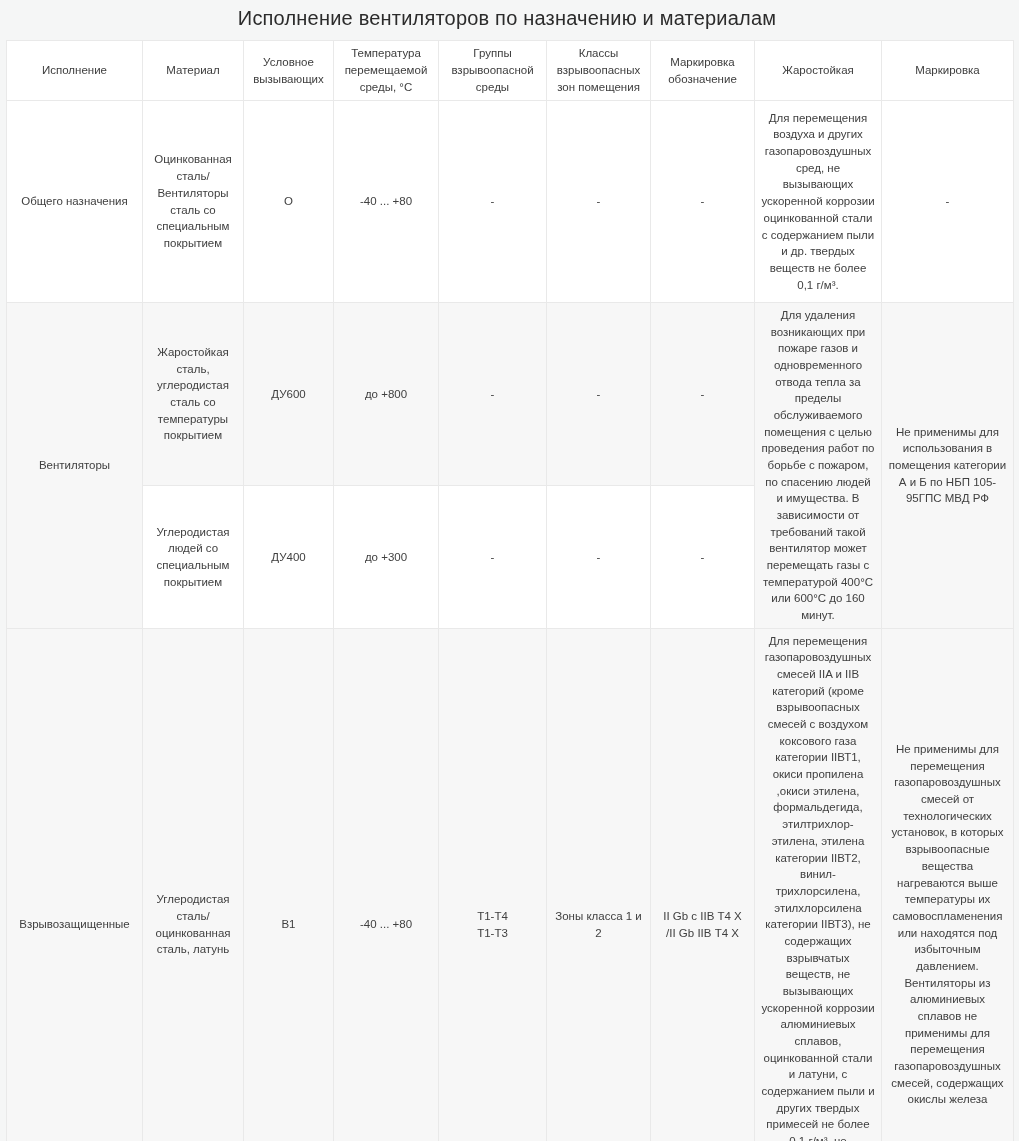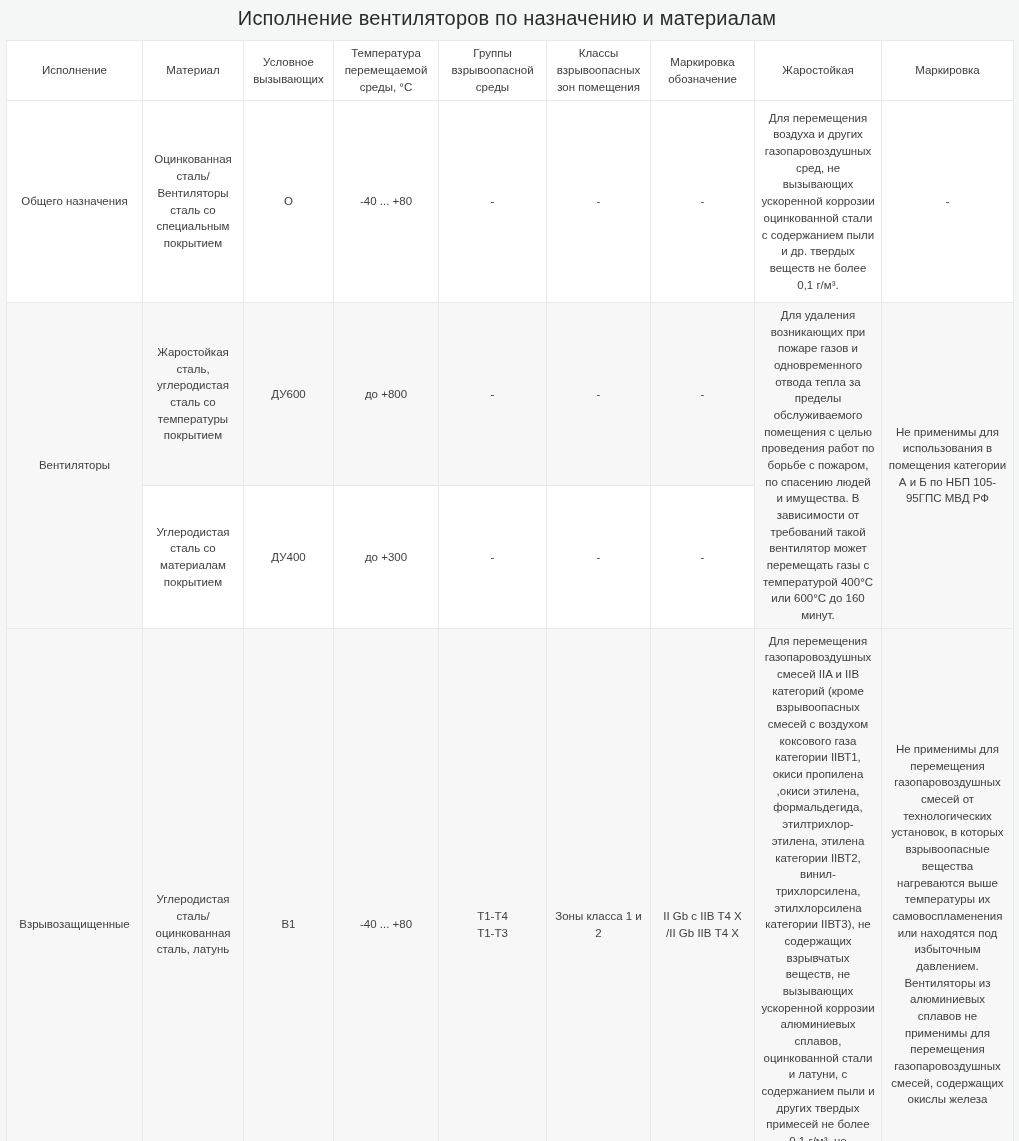--- a/index.html
+++ b/index.html
@@ -93,21 +93,21 @@
       <td>ДУ600</td>
       <td>до +800</td>
       <td>-</td>
       <td>-</td>
       <td>-</td>
       <td rowspan="2">Для удаления возникающих при пожаре газов и одновременного отвода тепла за пределы обслуживаемого помещения с целью проведения работ по борьбе с пожаром, по спасению людей и имущества. В зависимости от требований такой вентилятор может перемещать газы с температурой 400°С или 600°С до 160 минут.</td>
       <td rowspan="2">Не применимы для использования в помещения категории А и Б по НБП 105-95ГПС МВД РФ</td>
     </tr>
 
     <tr class="r2b">
-      <td>Углеродистая сталь со материалам покрытием</td>
+      <td>Углеродистая людей со специальным покрытием</td>
       <td>ДУ400</td>
       <td>до +300</td>
       <td>-</td>
       <td>-</td>
       <td>-</td>
     </tr>
 
     <tr class="r3 stripe">
       <td>Взрывозащищенные</td>
       <td>Углеродистая сталь/ оцинкованная сталь, латунь</td>

